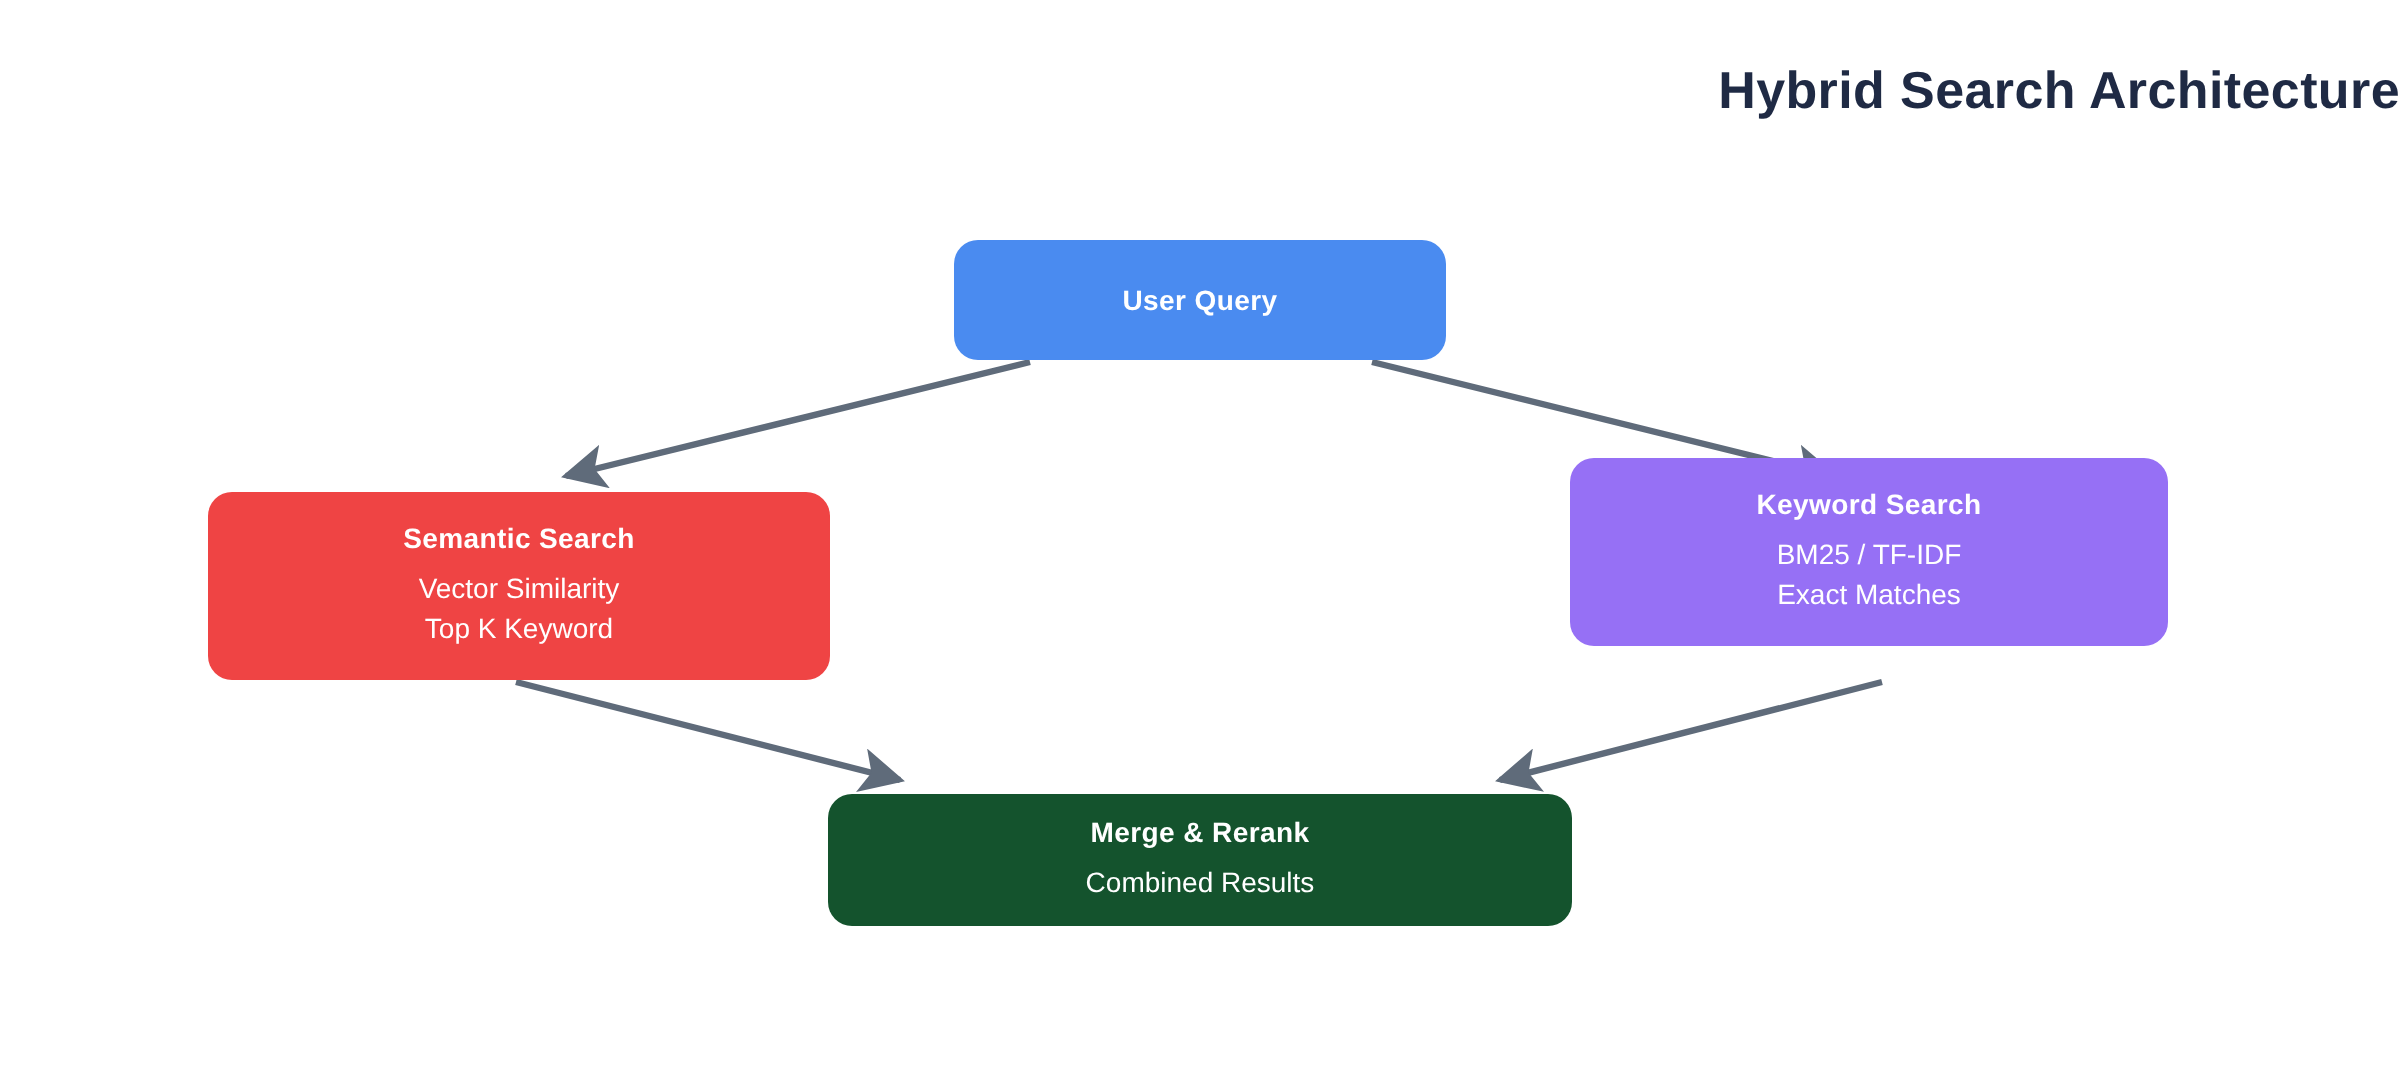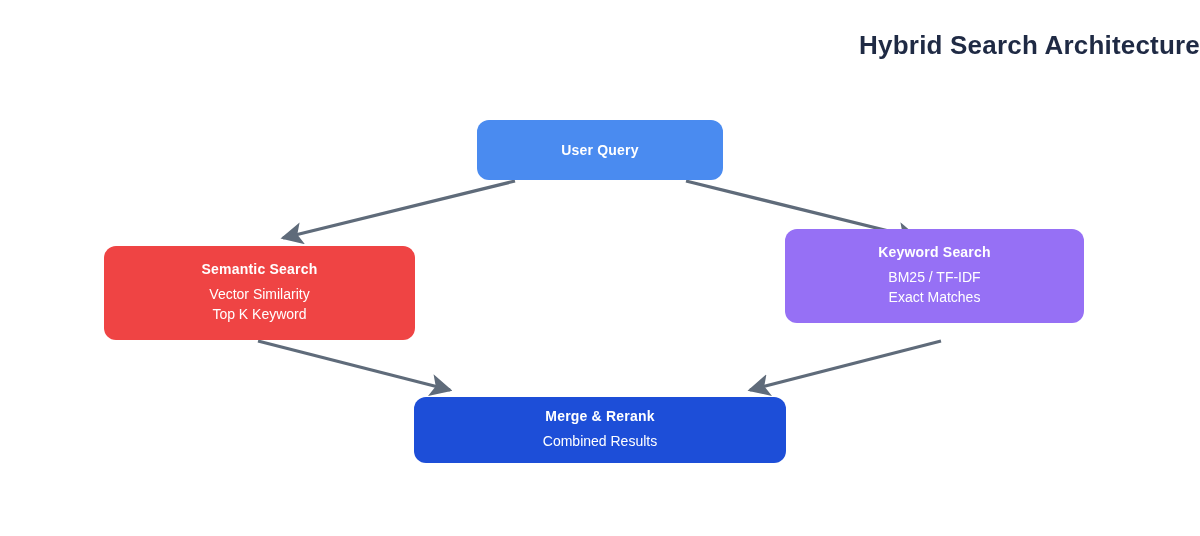--- a/index.html
+++ b/index.html
@@ -123,20 +123,20 @@
   </div>
 
   <div class="node" id="node-keyword-search" style="background: rgb(150, 112, 245);">
     <div class="node-title">Keyword Search</div>
     <div class="node-sub">
       <div>BM25 / TF-IDF</div>
       <div>Exact Matches</div>
     </div>
   </div>
 
-  <div class="node" id="node-merge-rerank" style="background: #1d4ed8;">
+  <div class="node" id="node-merge-rerank" style="background: #14532d;">
     <div class="node-title">Merge &amp; Rerank</div>
     <div class="node-sub">
       <div>Combined Results</div>
     </div>
   </div>
 
 </div>
 
 </body></html>

